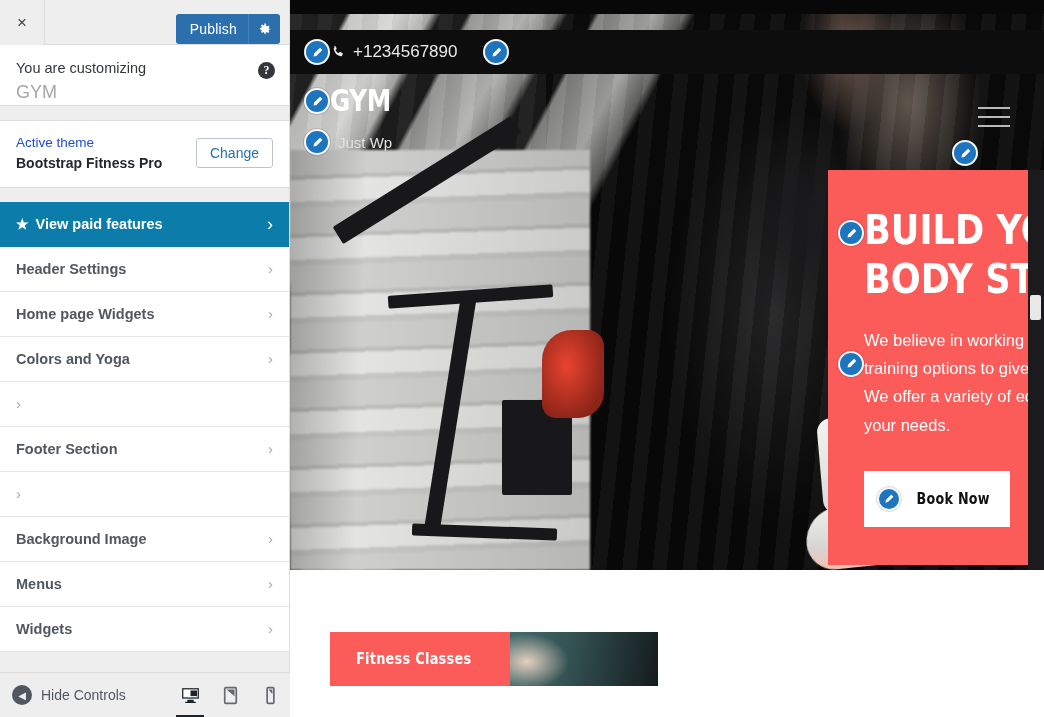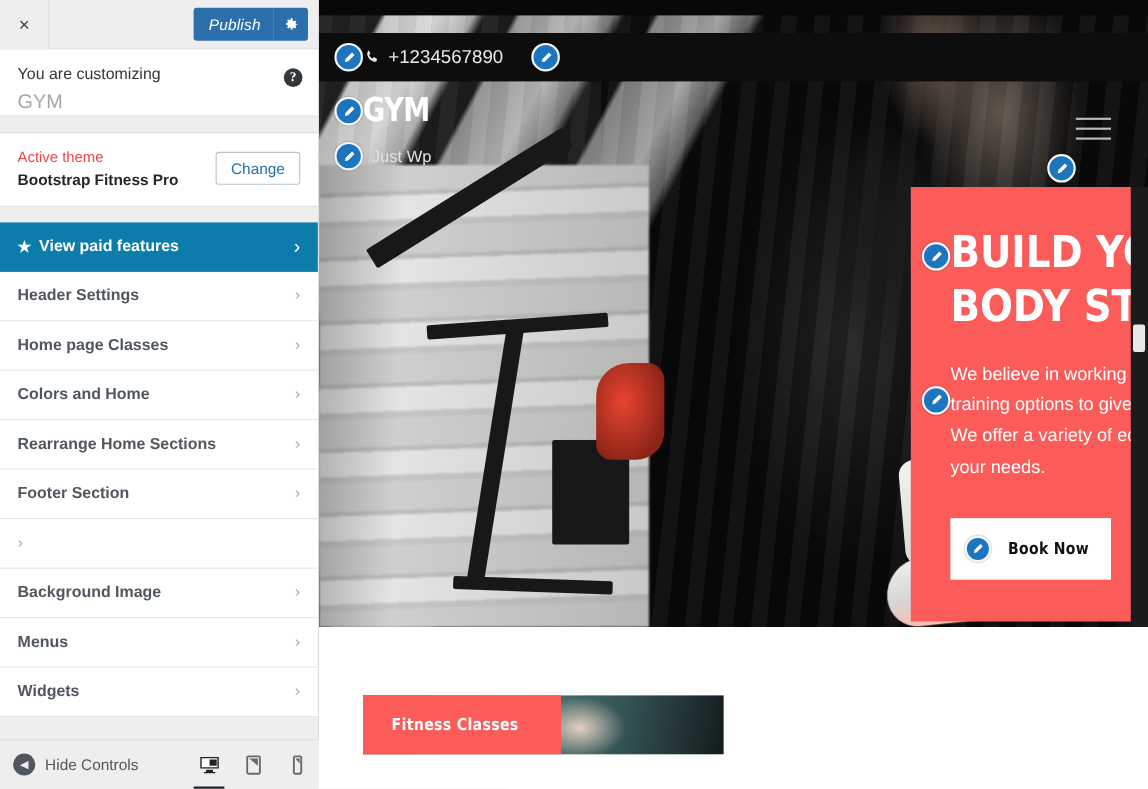--- a/index.html
+++ b/index.html
@@ -19,21 +19,21 @@
   .cz-topbar {
     height: 45px; background: #eee; display: flex; align-items: stretch;
     border-bottom: 1px solid #ddd; flex: 0 0 45px;
   }
   .cz-close {
     width: 45px; height: 45px; display: flex; align-items: center; justify-content: center;
     background: #eee; border-right: 1px solid #ddd; cursor: pointer;
     color: #444; font-size: 17px; line-height: 1;
   }
   .cz-spacer { flex: 1; }
-  .cz-publish-wrap { display: flex; align-items: center; padding-right: 9px; font-style: italic; }
+  .cz-publish-wrap { display: flex; align-items: flex-end; padding-right: 9px; }
   .cz-publish {
     background: #2b70ad; color: #fff; border: none; border-radius: 3px;
     height: 30px; display: flex; align-items: center; cursor: pointer;
     font-size: 14px; padding: 0 0 0 14px;
   }
   .cz-publish .lbl { padding-right: 11px; letter-spacing: .2px; }
   .cz-publish .gear {
     border-left: 1px solid #3f80ba; height: 30px; width: 32px;
     display: flex; align-items: center; justify-content: center;
     border-radius: 0 3px 3px 0;
@@ -53,21 +53,21 @@
     cursor: pointer; font-family: "Liberation Serif", serif;
   }
 
   .cz-gap { height: 14px; background: #eee; }
 
   .cz-theme {
     background: #fff; padding: 12px 16px 14px 16px;
     display: flex; align-items: center; justify-content: space-between;
     border-top: 1px solid #ddd; border-bottom: 1px solid #ddd;
   }
-  .cz-theme .t1 { font-size: 13.5px; color: #ef4444; line-height: 1.45; }
+  .cz-theme .t1 { font-size: 13.5px; color: #1d4ed8; line-height: 1.45; }
   .cz-theme .t2 { font-size: 14px; color: #23282d; font-weight: bold; line-height: 1.45; }
   .cz-change {
     border: 1px solid #bcc4cb; background: #fff; color: #2271b1;
     border-radius: 3px; padding: 6px 13px; font-size: 14px; cursor: pointer;
   }
 
   .cz-gap2 { height: 14px; background: #eee; }
 
   .cz-list { background: #fff; overflow: hidden; }
   .cz-item {
@@ -328,29 +328,28 @@
       <div class="cz-item paid">
         <span class="star">★</span>
         <span class="lbl">View paid features</span>
         <span class="chev">›</span>
       </div>
       <div class="cz-item">
         <span class="lbl">Header Settings</span>
         <span class="chev">›</span>
       </div>
       <div class="cz-item">
-        <span class="lbl">Home page Classes</span>
-        <span class="chev">›</span>
-      </div>
-      <div class="cz-item">
-        <span class="lbl">Colors and Home</span>
-        <span class="chev">›</span>
-      </div>
-      <div class="cz-item">
-        <span class="lbl">Rearrange Home Sections</span>
+        <span class="lbl">Home page Widgets</span>
+        <span class="chev">›</span>
+      </div>
+      <div class="cz-item">
+        <span class="lbl">Colors and Yoga</span>
+        <span class="chev">›</span>
+      </div>
+      <div class="cz-item">
         <span class="chev">›</span>
       </div>
       <div class="cz-item">
         <span class="lbl">Footer Section</span>
         <span class="chev">›</span>
       </div>
       <div class="cz-item">
         <span class="chev">›</span>
       </div>
       <div class="cz-item">

